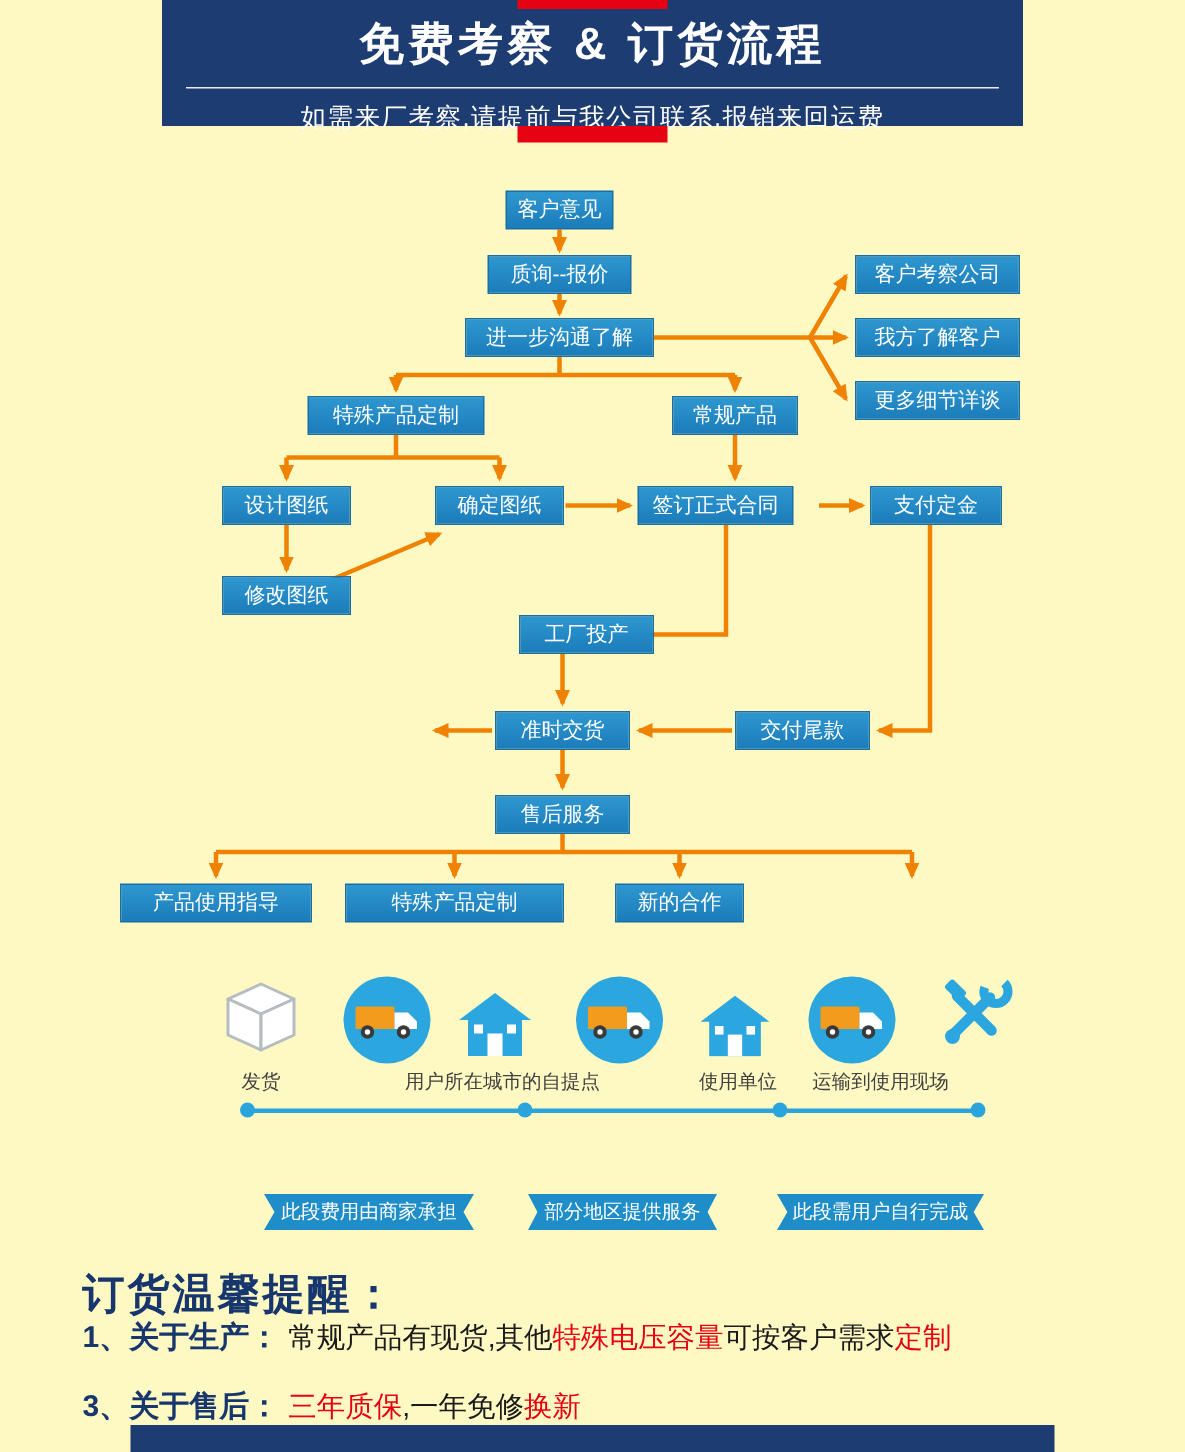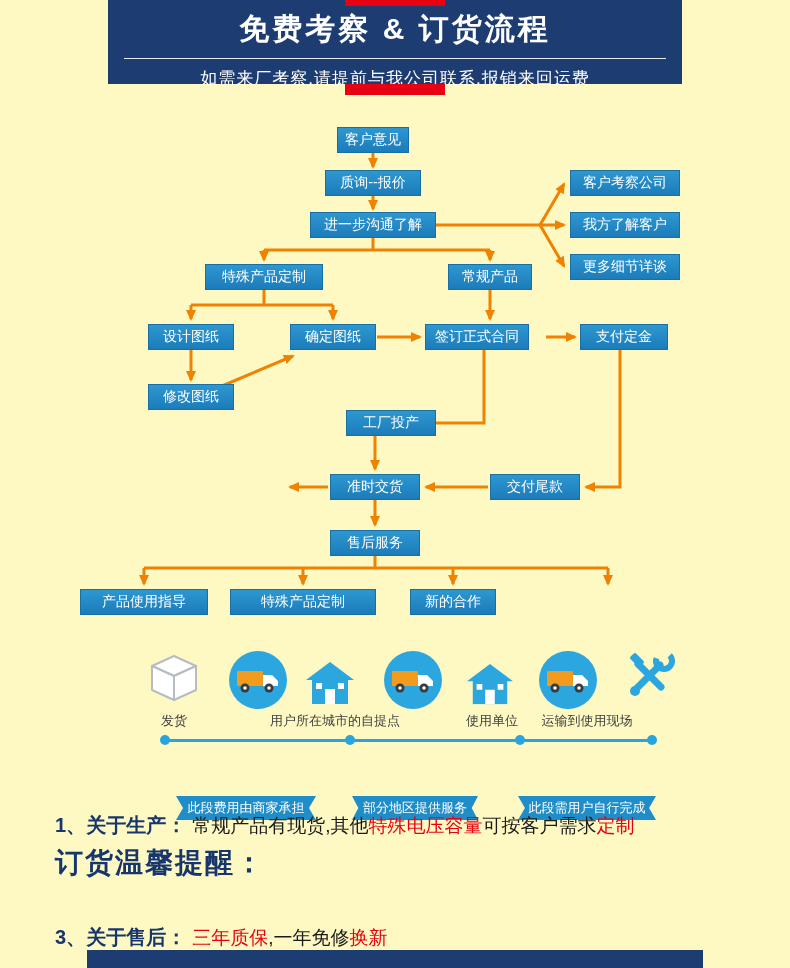--- a/index.html
+++ b/index.html
@@ -192,21 +192,21 @@
   <div class="timeline-dot" style="left:345px"></div>
   <div class="timeline-dot" style="left:515px"></div>
   <div class="timeline-dot" style="left:647px"></div>
 
   <div class="ribbon" style="left:176px;width:140px">此段费用由商家承担</div>
   <div class="ribbon" style="left:352px;width:126px">部分地区提供服务</div>
   <div class="ribbon" style="left:518px;width:138px">此段需用户自行完成</div>
 
   <div class="reminder-title">订货温馨提醒：</div>
 
-  <div class="reminder-item" style="top:812px">
+  <div class="reminder-item" style="top:878px">
     <span class="num">1、</span><span class="head">关于生产：</span><span class="seg dark">常规产品有现货,其他</span><span class="seg red">特殊电压容量</span><span class="seg dark">可按客户需求</span><span class="seg red">定制</span>
   </div>
 
 
   <div class="reminder-item" style="top:924px">
     <span class="num">3、</span><span class="head">关于售后：</span><span class="seg red">三年质保</span><span class="seg dark">,一年免修</span><span class="seg red">换新</span>
   </div>
 
   <div class="footer-bar"></div>
 

